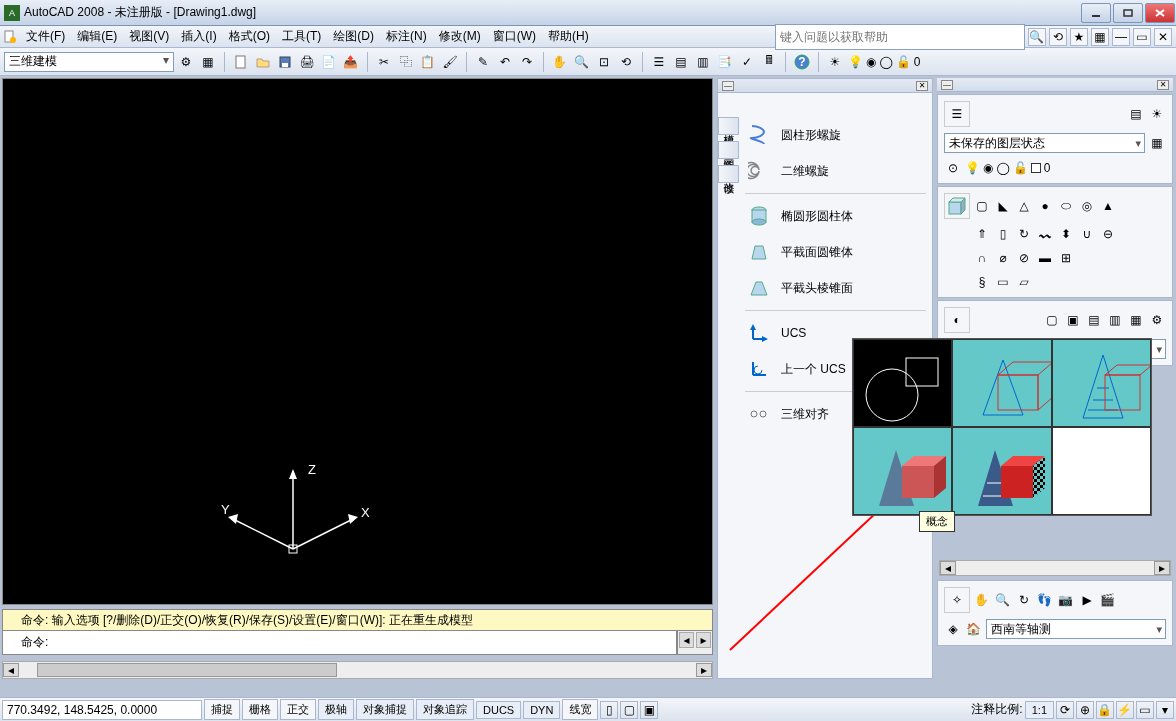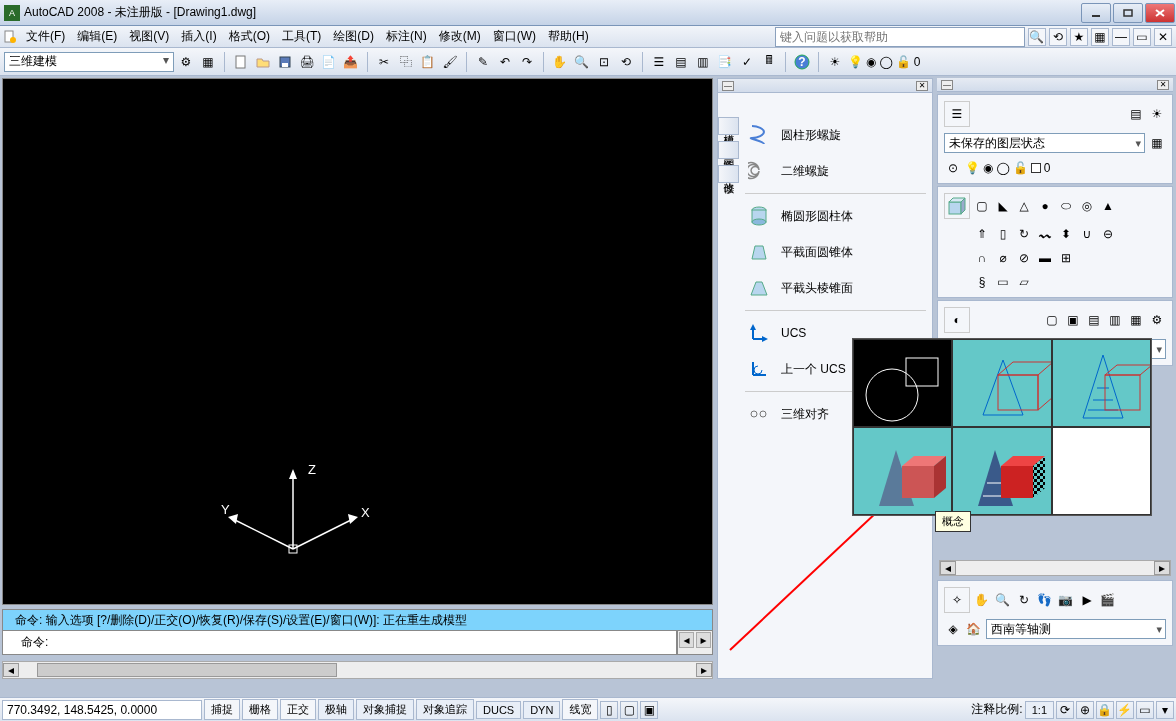--- a/index.html
+++ b/index.html
@@ -9,38 +9,38 @@
 .titlebar .icon { width: 16px; height: 16px; background: #2a6b2a; margin-right: 4px; font-size: 9px; color: #fff; display: flex; align-items: center; justify-content: center; }
 .titlebar .title { color: #000; }
 .titlebar .winbtns { margin-left: auto; display: flex; }
 .winbtn { width: 30px; height: 20px; margin: 2px 1px; border: 1px solid #7a95b8; background: linear-gradient(#e8eef7,#c5d3e7); display: flex; align-items: center; justify-content: center; border-radius: 2px; cursor: pointer; }
 .winbtn.close { background: linear-gradient(#e77,#c33); color: #fff; }
 .winbtn svg { width: 12px; height: 10px; }
 
 .menubar { height: 22px; background: linear-gradient(#f2f5fa,#dbe3ef); display: flex; align-items: center; border-bottom: 1px solid #a9b8cf; }
 .menuitem { padding: 2px 6px; cursor: pointer; }
 .searchhelp { margin-left: auto; display: flex; align-items: center; padding-right: 4px; gap: 3px; }
-.searchhelp input { width: 250px; height: 20px; border: 1px solid #8aa0bd; padding: 0 4px; color: #888; }
+.searchhelp input { width: 250px; height: 26px; border: 1px solid #8aa0bd; padding: 0 4px; color: #888; }
 .sicon { width: 18px; height: 18px; border: 1px solid #a9b8cf; background: #f4f6fa; display: flex; align-items: center; justify-content: center; cursor: pointer; }
 
 .toolbar1 { height: 28px; background: linear-gradient(#f4f6fa,#dbe3ef); display: flex; align-items: center; border-bottom: 1px solid #a9b8cf; padding: 0 4px; gap: 2px; }
 .sep { width: 1px; height: 20px; background: #a9b8cf; margin: 0 4px; }
 .tbtn { width: 20px; height: 20px; display: flex; align-items: center; justify-content: center; cursor: pointer; border: 1px solid transparent; }
 .workspace-dd { width: 170px; height: 20px; border: 1px solid #7f9db9; background: #fff; display: flex; align-items: flex-start; padding: 0 4px; position: relative; }
 .workspace-dd::after { content: "▾"; position: absolute; right: 4px; color: #555; }
 .layerprop { display: flex; align-items: center; gap: 3px; }
 .layerprop .bulb { color: #ffb400; }
 
 .maingrid { display: flex; height: 605px; }
 .left { width: 715px; display: flex; flex-direction: column; }
 .cadviewport { flex: 1; background: #000; position: relative; margin: 2px; border: 1px solid #888; }
 .axis { position: absolute; left: 200px; top: 380px; }
 .axis text { fill: #fff; font-size: 13px; }
 .cmdarea { height: 50px; margin: 2px; }
-.cmdarea .cmdhist { height: 22px; border: 1px solid #888; background: #7dd3fc; padding: 2px 12px; overflow: hidden; white-space: nowrap; }
+.cmdarea .cmdhist { height: 22px; border: 1px solid #888; background: #fef9c3; padding: 2px 18px; overflow: hidden; white-space: nowrap; }
 .cmdarea .cmdline { height: 24px; display: flex; }
 .cmdarea input { flex: 1; border: 1px solid #888; border-top: none; padding: 2px 18px; }
 .cmdscroll { width: 36px; border: 1px solid #888; border-top: none; background: #eee; display: flex; }
 .cmdscroll div { width: 16px; height: 16px; border: 1px solid #aaa; background: #ddd; margin: 1px; display: flex; align-items: center; justify-content: center; }
 
 .midpanel { width: 216px; margin: 2px; background: #f4f6fa; border: 1px solid #a9b8cf; }
 .panelhdr { height: 14px; background: linear-gradient(#e6ebf3,#d2dceb); border-bottom: 1px solid #a9b8cf; display: flex; align-items: center; padding: 0 4px; justify-content: space-between; }
 .panelhdr .pbtn { width: 12px; height: 10px; border: 1px solid #888; background: #eee; font-size: 8px; display: flex; align-items: center; justify-content: center; }
 .tablabel { writing-mode: vertical-rl; background: linear-gradient(90deg,#f4f6fa,#dbe3ef); border: 1px solid #a9b8cf; padding: 8px 2px; font-size: 11px; cursor: pointer; }
 .midrow { display: flex; flex-direction: row; margin-top: 24px; }
@@ -448,21 +448,21 @@
               </pattern>
             </defs>
             <polygon points="25,78 42,22 60,78" fill="#3a5a8a"></polygon>
             <line x1="30" y1="68" x2="55" y2="68" stroke="#fff"></line>
             <line x1="34" y1="55" x2="51" y2="55" stroke="#fff"></line>
             <rect x="48" y="38" width="32" height="32" fill="#c22"></rect>
             <polygon points="48,38 60,28 92,28 80,38" fill="#e44"></polygon>
             <polygon points="80,38 92,28 92,60 80,70" fill="url(#chk)"></polygon>
           </svg></div>
       <div class="vcell white"></div>
-      <div class="tooltip" style="left:82px;top:172px">概念</div>
+      <div class="tooltip" style="left:66px;top:172px">概念</div>
     </div>
 
     <div style="height:190px"></div>
     <div class="hscroll" style="height:16px">
         <div class="arr">◂</div>
         <div style="flex:1"></div>
         <div class="arr">▸</div>
       </div>
 
     <div class="rp-section">

